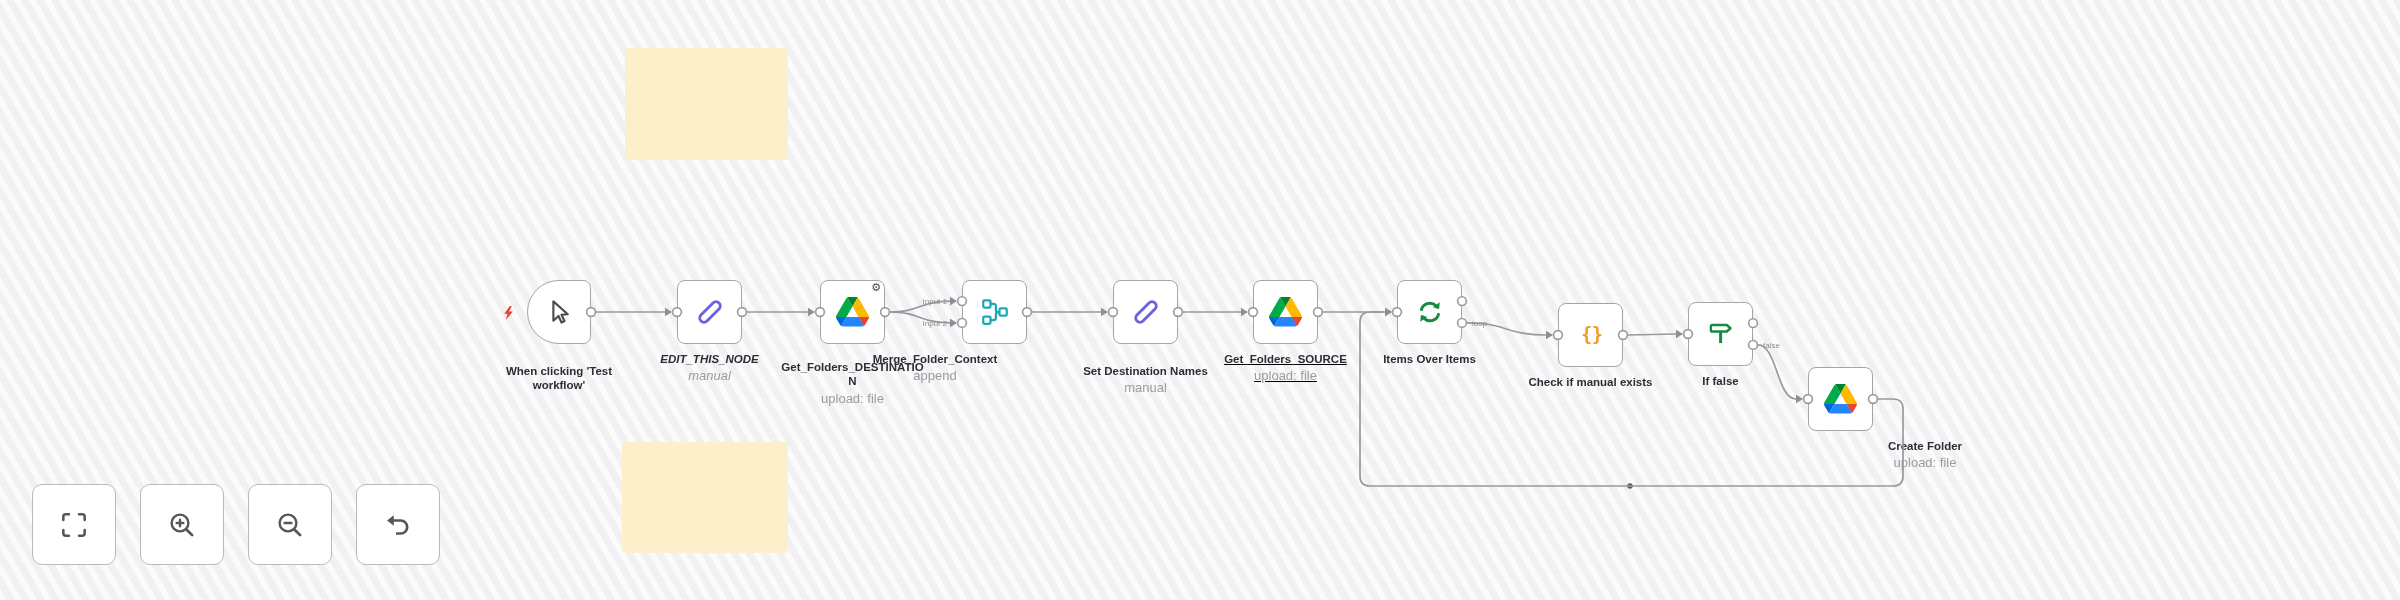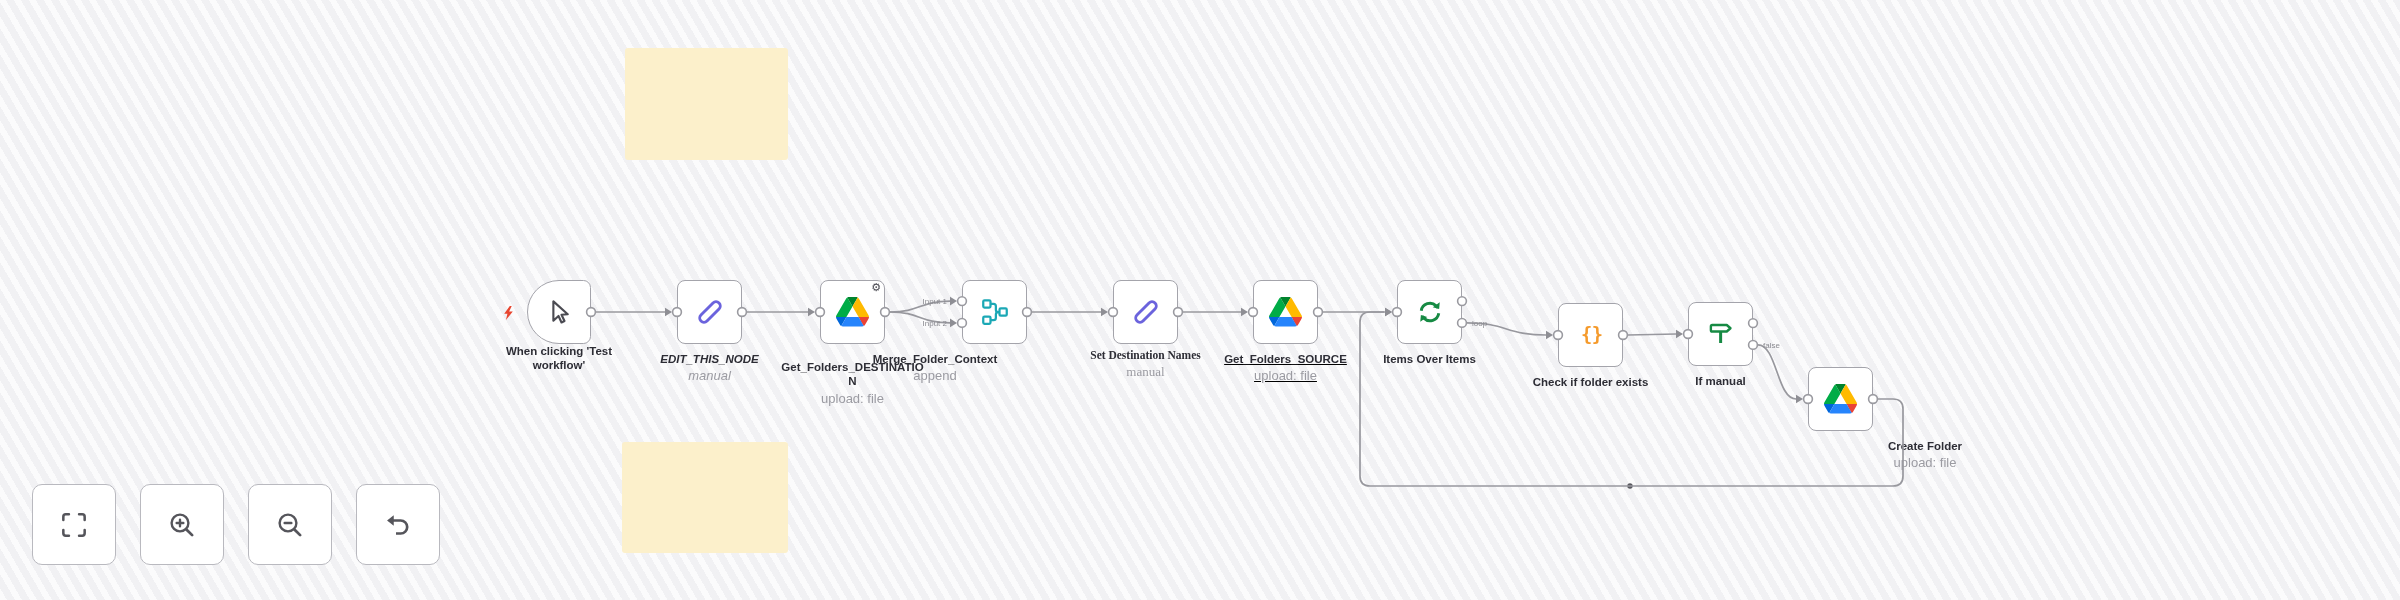--- a/index.html
+++ b/index.html
@@ -121,21 +121,21 @@
     </div>
 <div class="sticky" style="left: 625px; top: 48px; width: 163px; height: 112px; background: rgb(252, 240, 203);"></div>
     <div class="sticky" style="left: 622px; top: 442px; width: 166px; height: 111px; background: rgb(252, 240, 203);"></div>
     <div class="node trigger" style="left: 527px; top: 280px; width: 64px; height: 64px;">
       <span class="nicon">
         <svg width="30" height="30" viewBox="0 0 24 24">
           <path d="M7.5 3.5 L7.5 19 L11.6 15.2 L14 20.4 L16.4 19.2 L14 14.2 L19 13.8 Z" fill="#ffffff" stroke="#4b4b52" stroke-width="1.7" stroke-linejoin="round"></path>
         </svg>
       </span>
     </div>
-    <div class="nlabel" style="left: 559px; top: 344px; width: 118px; text-align: center;">
+    <div class="nlabel" style="left: 559px; top: 364px; width: 118px; text-align: center;">
       <div class="nname">When clicking 'Test workflow'</div>
     </div>
     <span class="lightning" style="left: 503px; top: 306px;"><svg width="11" height="14" viewBox="0 0 10 13">
         <path d="M6.2 0 L1 7.2 H4 L2.6 13 L9 5.2 H5.6 L8 0 Z" fill="#e8452f"></path>
       </svg></span>
     <div class="node" style="left: 677px; top: 280px; width: 65px; height: 64px;">
       <span class="nicon">
         <svg width="30" height="30" viewBox="0 0 24 24">
           <rect x="8.6" y="1.8" width="6.8" height="20.4" rx="3.4" fill="none" stroke="#6b63dd" stroke-width="2.3" transform="rotate(45 12 12)"></rect>
         </svg>
@@ -177,21 +177,21 @@
       <div class="nname">Merge_Folder_Context</div>
       <div class="nsub">append</div>
     </div>
     <div class="node" style="left: 1113px; top: 280px; width: 65px; height: 64px;">
       <span class="nicon">
         <svg width="30" height="30" viewBox="0 0 24 24">
           <rect x="8.6" y="1.8" width="6.8" height="20.4" rx="3.4" fill="none" stroke="#6b63dd" stroke-width="2.3" transform="rotate(45 12 12)"></rect>
         </svg>
       </span>
     </div>
-    <div class="nlabel" style="left: 1145.5px; top: 348px; width: 150px; font-family: Liberation Serif, serif;">
+    <div class="nlabel" style="left: 1145.5px; top: 364px; width: 150px;">
       <div class="nname">Set Destination Names</div>
       <div class="nsub">manual</div>
     </div>
     <div class="node" style="left: 1253px; top: 280px; width: 65px; height: 64px;">
       <span class="nicon">
         <svg width="33" height="29.5" viewBox="0 0 87.3 78">
           <path fill="#0066da" d="M6.6 66.85l3.85 6.65c.8 1.4 1.95 2.5 3.3 3.3l13.75-23.8H0c0 1.55.4 3.1 1.2 4.5z"></path>
           <path fill="#00ac47" d="M43.65 25L29.9 1.2c-1.35.8-2.5 1.9-3.3 3.3l-25.4 44A9.06 9.06 0 0 0 0 53h27.5z"></path>
           <path fill="#ea4335" d="M73.55 76.8c1.35-.8 2.5-1.9 3.3-3.3l1.6-2.75L86.1 57.5c.8-1.4 1.2-2.95 1.2-4.5H59.8l5.85 11.5z"></path>
           <path fill="#00832d" d="M43.65 25L57.4 1.2C56.05.4 54.5 0 52.9 0H34.4c-1.6 0-3.15.45-4.5 1.2z"></path>
@@ -219,32 +219,32 @@
     </div>
     <div class="node" style="left: 1558px; top: 303px; width: 65px; height: 64px;">
       <span class="nicon">
         <svg width="30" height="30" viewBox="0 0 24 24">
           <text x="4" y="17" font-family="DejaVu Sans Mono, monospace" font-size="15" font-weight="bold" fill="#f59a2b">{</text>
           <text x="12.5" y="17" font-family="DejaVu Sans Mono, monospace" font-size="15" font-weight="bold" fill="#f59a2b">}</text>
         </svg>
       </span>
     </div>
     <div class="nlabel" style="left: 1590.5px; top: 375px; width: 150px;">
-      <div class="nname">Check if folder exists</div>
+      <div class="nname">Check if manual exists</div>
     </div>
     <div class="node" style="left: 1688px; top: 302px; width: 65px; height: 64px;">
       <span class="nicon">
         <svg width="30" height="30" viewBox="0 0 24 24" fill="none" stroke="#168a43" stroke-width="1.9" stroke-linejoin="round">
           <path d="M5 4.8 H16.6 L19.6 7.4 L16.6 10 H5 Q3.9 10 3.9 8.9 V5.9 Q3.9 4.8 5 4.8 Z"></path>
           <path d="M11.7 10 V19.2" stroke-width="2.4"></path>
         </svg>
       </span>
     </div>
     <div class="nlabel" style="left: 1720.5px; top: 374px; width: 150px;">
-      <div class="nname">If manual</div>
+      <div class="nname">If false</div>
     </div>
     <div class="node" style="left: 1808px; top: 367px; width: 65px; height: 64px;">
       <span class="nicon">
         <svg width="33" height="29.5" viewBox="0 0 87.3 78">
           <path fill="#0066da" d="M6.6 66.85l3.85 6.65c.8 1.4 1.95 2.5 3.3 3.3l13.75-23.8H0c0 1.55.4 3.1 1.2 4.5z"></path>
           <path fill="#00ac47" d="M43.65 25L29.9 1.2c-1.35.8-2.5 1.9-3.3 3.3l-25.4 44A9.06 9.06 0 0 0 0 53h27.5z"></path>
           <path fill="#ea4335" d="M73.55 76.8c1.35-.8 2.5-1.9 3.3-3.3l1.6-2.75L86.1 57.5c.8-1.4 1.2-2.95 1.2-4.5H59.8l5.85 11.5z"></path>
           <path fill="#00832d" d="M43.65 25L57.4 1.2C56.05.4 54.5 0 52.9 0H34.4c-1.6 0-3.15.45-4.5 1.2z"></path>
           <path fill="#2684fc" d="M59.8 53H27.5L13.75 76.8c1.35.8 2.9 1.2 4.5 1.2h50.8c1.6 0 3.15-.45 4.5-1.2z"></path>
           <path fill="#ffba00" d="M73.4 26.5l-12.7-22c-.8-1.4-1.95-2.5-3.3-3.3L43.65 25 59.8 53h27.45c0-1.55-.4-3.1-1.2-4.5z"></path>

